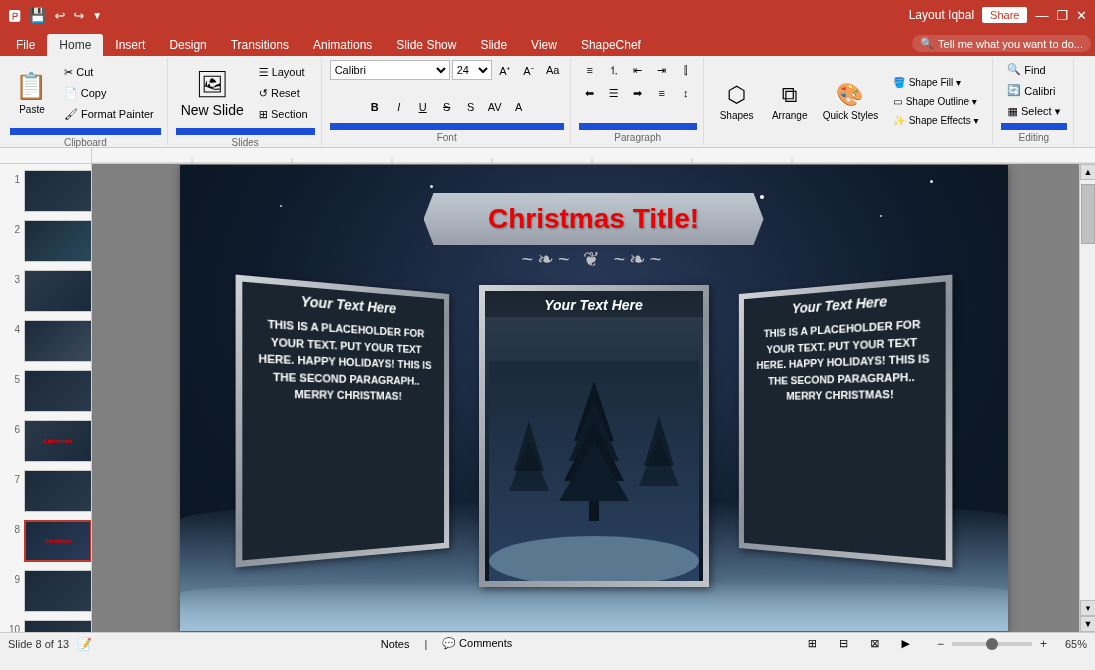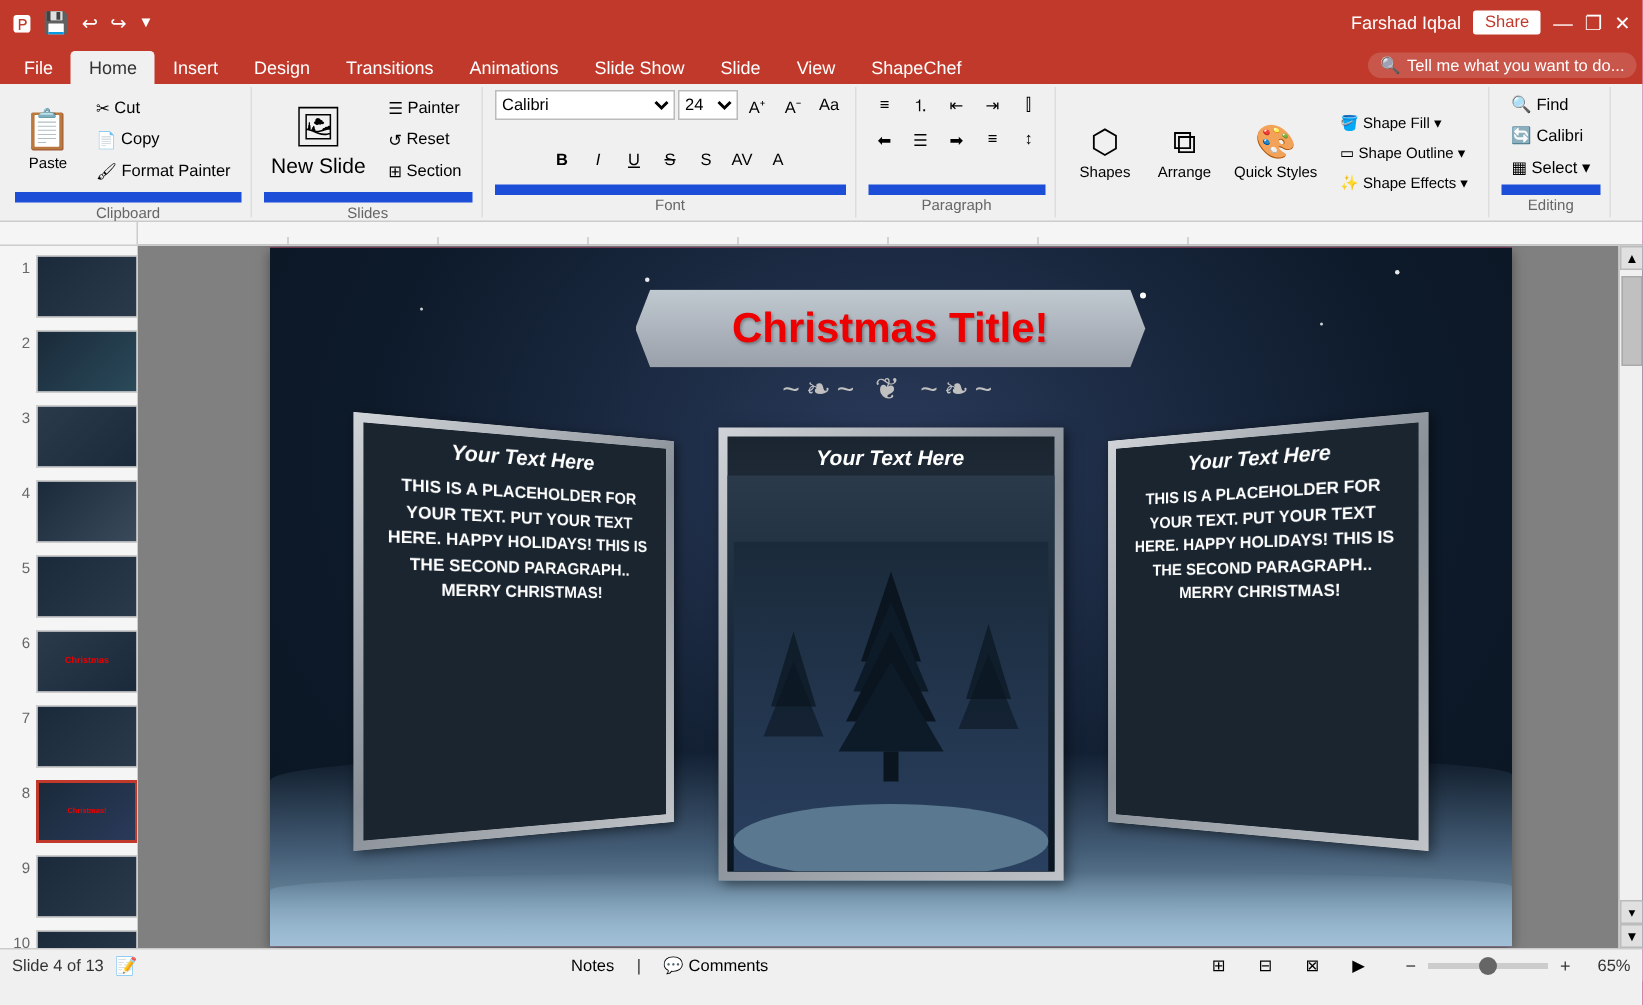--- a/index.html
+++ b/index.html
@@ -151,21 +151,21 @@
       justify-content: center;
       background: #808080;
       position: relative;
       overflow: hidden;
     }
 
     
     .slide-canvas {
       width: 828px;
       height: 466px;
-      background: #be185d;
+      background: #4c1d95;
       position: relative;
       overflow: hidden;
       box-shadow: 0 2px 8px rgba(0,0,0,0.4);
     }
 
     
     .slide-bg {
       position: absolute;
       inset: 0;
       background: radial-gradient(ellipse at 50% 30%, #2a3a5a 0%, #0d1a2a 60%, #0a1520 100%);
@@ -323,21 +323,21 @@
 
 <div class="title-bar">
   <div class="title-bar-left">
     <span style="font-size:14px;">🅿</span>
     <span style="font-size:14px; color:white; cursor:pointer;">💾</span>
     <span style="font-size:13px; color:white; cursor:pointer;">↩</span>
     <span style="font-size:13px; color:white; cursor:pointer;">↪</span>
     <span style="font-size:10px; color:white; cursor:pointer;">▼</span>
   </div>
   <div style="display:flex; align-items:center; gap:8px;">
-    <span style="font-size:12px; color:white;">Farshad Iqbal</span>
+    <span style="font-size:12px; color:white;">Layout Iqbal</span>
     <button style="background:#fff; color:#c0392b; border:none; padding:2px 8px; font-size:11px; cursor:pointer; border-radius:2px;">Share</button>
     <span style="cursor:pointer; font-size:13px; color:white;">—</span>
     <span style="cursor:pointer; font-size:13px; color:white;">❐</span>
     <span style="cursor:pointer; font-size:13px; color:white;">✕</span>
   </div>
 </div>
 
 <div class="ribbon-tabs">
   <button class="ribbon-tab">File</button>
   <button class="ribbon-tab active">Home</button>
@@ -374,21 +374,21 @@
   </div>
 
   <div class="ribbon-group">
     <div class="ribbon-group-content">
       <button class="ribbon-btn-large">
         <span style="font-size:26px;">🖼</span>
         <span style="font-size:14px;">New
 Slide</span>
       </button>
       <div class="ribbon-col">
-        <button class="ribbon-btn-small">☰ <span>Painter</span></button>
+        <button class="ribbon-btn-small">☰ <span>Layout</span></button>
         <button class="ribbon-btn-small">↺ <span>Reset</span></button>
         <button class="ribbon-btn-small">⊞ <span>Section</span></button>
       </div>
     </div>
     <div class="ribbon-group-label">Slides</div>
   </div>
 
   <div class="ribbon-group">
     <div class="ribbon-group-content" style="flex-direction:column; gap:17px;">
       <div class="font-row">
@@ -619,21 +619,21 @@
       <div style="position:absolute; top:0; left:0; width:16px; height:16px; background:#e0e0e0; border:1px solid #bbb; display:flex; align-items:center; justify-content:center; font-size:9px; cursor:pointer;">▲</div>
       <div style="position:absolute; top:20px; left:1px; width:14px; height:60px; background:#c0c0c0; border:1px solid #aaa; cursor:pointer;"></div>
       <div style="position:absolute; bottom:16px; left:0; width:16px; height:16px; background:#e0e0e0; border:1px solid #bbb; display:flex; align-items:center; justify-content:center; font-size:9px; cursor:pointer;">▾</div>
       <div style="position:absolute; bottom:0; left:0; width:16px; height:16px; background:#e0e0e0; border:1px solid #bbb; display:flex; align-items:center; justify-content:center; font-size:9px; cursor:pointer;">▼</div>
     </div>
   </div>
 </div>
 
 <div class="status-bar">
   <div class="status-left">
-    <span>Slide 4 of 13</span>
+    <span>Slide 8 of 13</span>
     <span style="font-size:12px;">📝</span>
   </div>
   <div style="display:flex; align-items:center; gap:8px;">
     <button class="status-btn">Notes</button>
     <span>|</span>
     <button class="status-btn">💬 Comments</button>
   </div>
   <div class="status-right">
     <button class="status-btn">⊞</button>
     <button class="status-btn">⊟</button>

